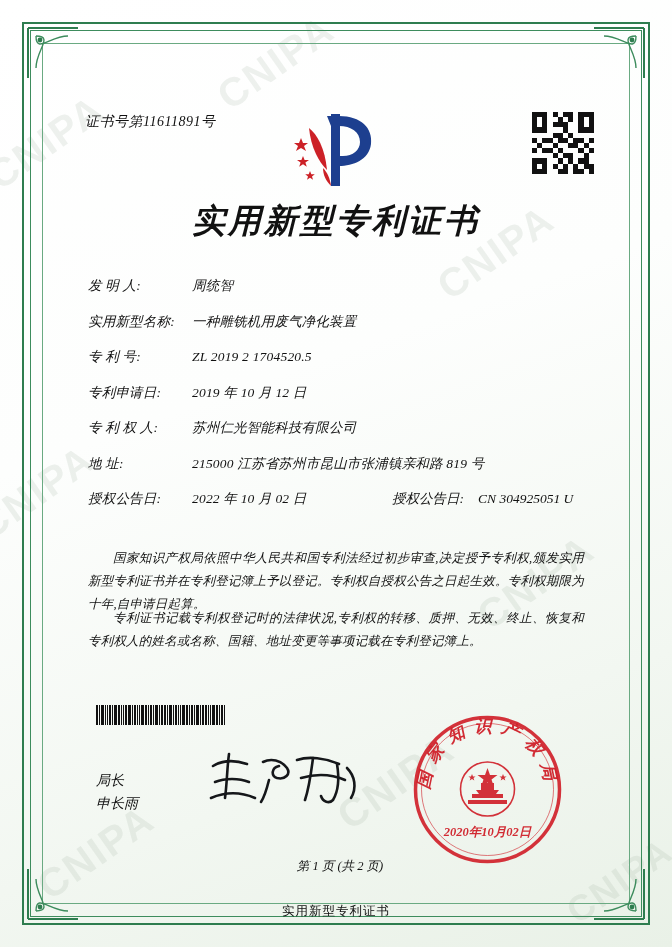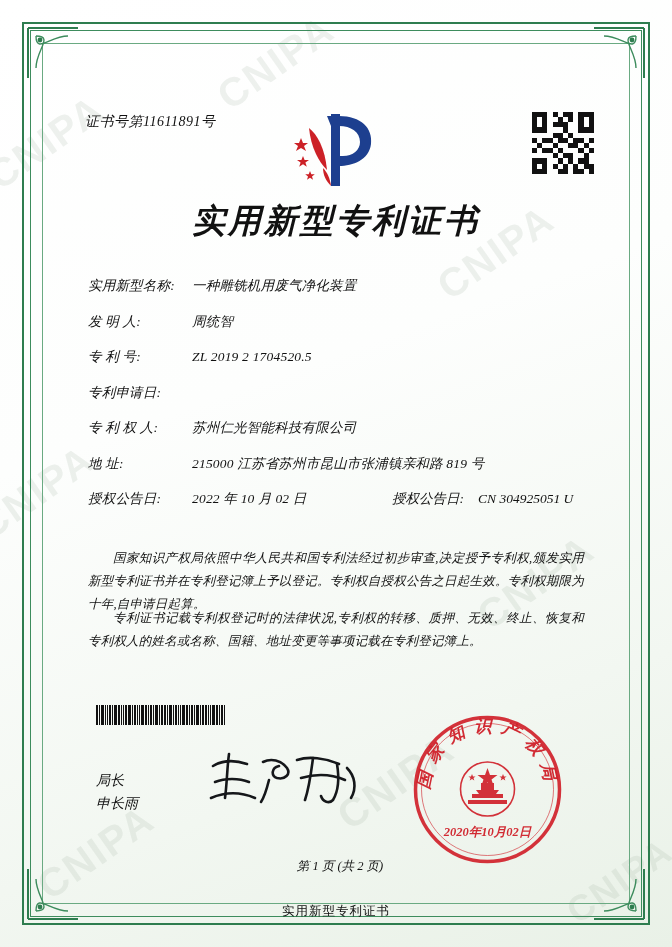--- a/index.html
+++ b/index.html
@@ -445,33 +445,34 @@
         <i class="on"></i>
         <i class="on"></i>
         <i></i>
         <i class="on"></i>
     </div>
 
     <div class="title">实用新型专利证书</div>
 
     <div class="fields">
       <div class="frow">
+        <div class="flabel">发 明 人:</div>
+        <div class="fvalue">周统智</div>
+      </div>
+      <div class="frow">
         <div class="flabel">实用新型名称:</div>
         <div class="fvalue">一种雕铣机用废气净化装置</div>
-      </div>
-      <div class="frow">
-        <div class="flabel">发 明 人:</div>
-        <div class="fvalue">周统智</div>
       </div>
       <div class="frow">
         <div class="flabel">专 利 号:</div>
         <div class="fvalue">ZL 2019 2 1704520.5</div>
       </div>
       <div class="frow">
         <div class="flabel">专利申请日:</div>
+        <div class="fvalue">2019 年 10 月 12 日</div>
       </div>
       <div class="frow">
         <div class="flabel">专 利 权 人:</div>
         <div class="fvalue">苏州仁光智能科技有限公司</div>
       </div>
       <div class="frow">
         <div class="flabel">地 址:</div>
         <div class="fvalue">215000 江苏省苏州市昆山市张浦镇亲和路 819 号</div>
       </div>
       <div class="frow dual">

